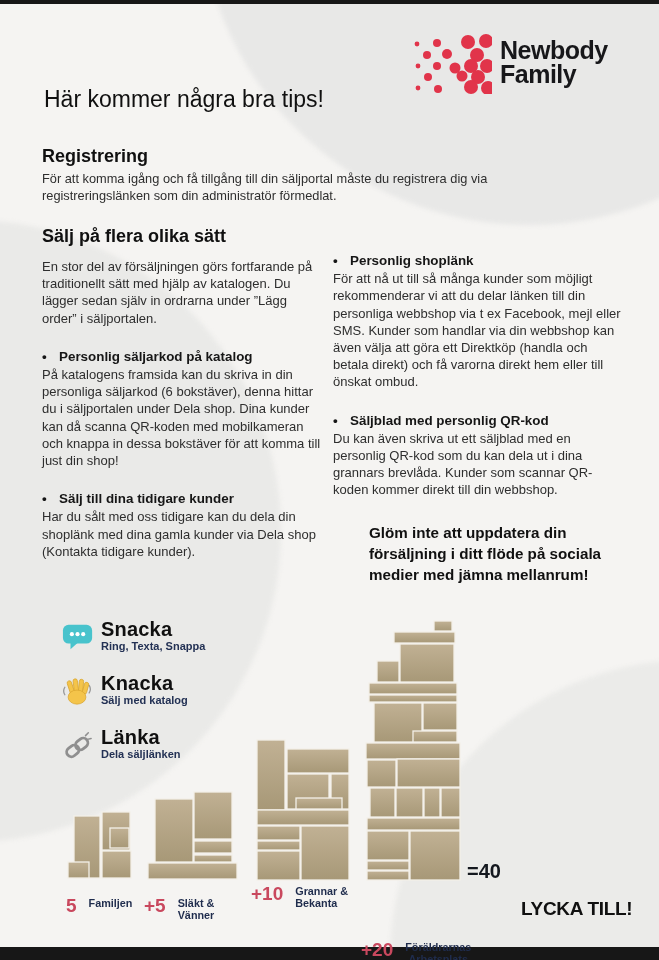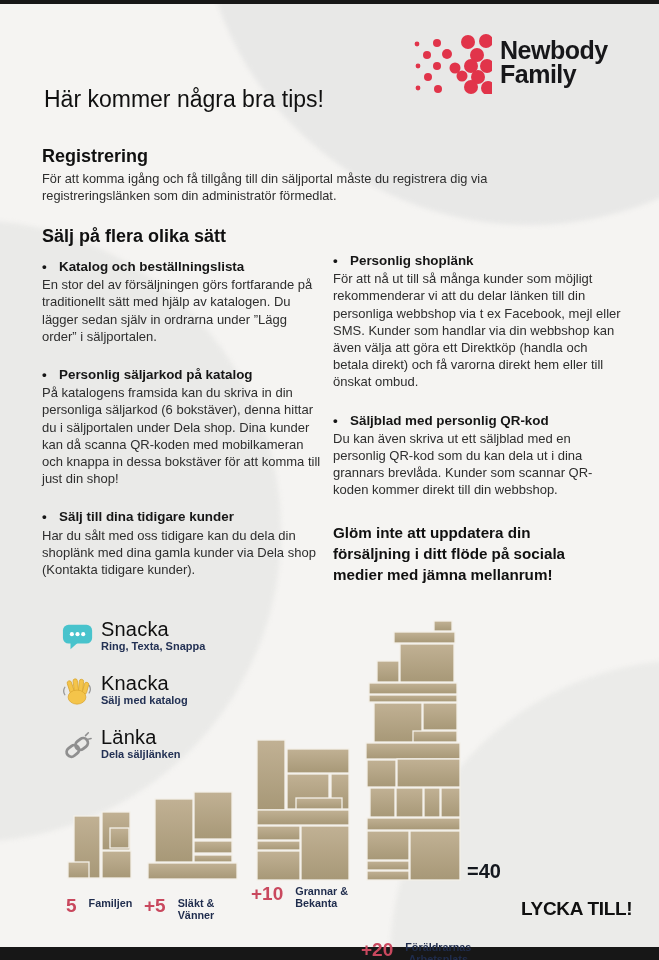--- a/index.html
+++ b/index.html
@@ -29,24 +29,24 @@
   .reg-heading{left:42px;top:146px;}
   .reg-body{position:absolute;left:42px;top:170px;width:487px;font-size:12.8px;line-height:17px;color:#2e2e2e;}
   .sell-heading{left:42px;top:226px;}
 
   .col{position:absolute;font-size:13px;line-height:17.2px;color:#2e2e2e;}
   .col-left{left:42px;top:258px;width:282px;}
   .col-right{left:333px;top:252px;width:293px;}
   .bullet-group{margin-bottom:21px;}
   .bullet-title{font-weight:bold;font-size:13.4px;color:#161616;margin-bottom:1px;}
   .bullet-title .dot{display:inline-block;width:17px;}
-  .reminder{margin-top:23px;width:256px;font-size:15.2px;line-height:21px;font-weight:bold;color:#101010;}
+  .reminder{margin-top:23px;width:256px;font-size:15.2px;line-height:21px;font-weight:bold;color:#101010;margin-left:36px;}
 
   .method{position:absolute;left:62px;}
-  .method .m-title{position:absolute;left:39px;top:-4px;font-size:20px;font-weight:normal;color:#101010;letter-spacing:0.2px;}
+  .method .m-title{position:absolute;left:39px;top:-4px;font-size:20px;font-weight:bold;color:#101010;letter-spacing:0.2px;}
   .method .m-sub{position:absolute;left:39px;top:18px;width:160px;font-size:11px;font-weight:bold;color:#233154;white-space:nowrap;}
   .m1{top:622px;} .m2{top:676px;} .m3{top:730px;}
 
   .piles{position:absolute;left:0;top:0;z-index:1;}
 
   .chart-item{position:absolute;display:flex;align-items:flex-start;}
   .chart-num{font-size:19px;font-weight:bold;color:#c9485e;line-height:19px;}
   .chart-label{margin-left:12px;margin-top:2px;font-size:10.8px;font-weight:bold;color:#1f2c4d;line-height:11.5px;white-space:pre-line;}
   .chart-total{position:absolute;left:467px;top:860px;font-size:20px;font-weight:bold;color:#14181f;}
   .chart-closing{position:absolute;left:521px;top:898px;font-size:19px;font-weight:bold;color:#101010;letter-spacing:-0.3px;}
@@ -156,21 +156,20 @@
 
     <div class="main-heading">Här kommer några bra tips!</div>
 
     <div class="sec-heading reg-heading">Registrering</div>
     <div class="reg-body">För att komma igång och få tillgång till din säljportal måste du registrera dig via registreringslänken som din administratör förmedlat.</div>
 
     <div class="sec-heading sell-heading">Sälj på flera olika sätt</div>
 
     <div class="col col-left">
       <div class="bullet-group">
-        <div class="bullet-title"><span class="dot">•</span><span>Katalog och beställningslista</span></div>
         <div>En stor del av försäljningen görs fortfarande på traditionellt sätt med hjälp av katalogen. Du lägger sedan själv in ordrarna under ”Lägg order” i säljportalen.</div>
       </div>
       <div class="bullet-group">
         <div class="bullet-title"><span class="dot">•</span><span>Personlig säljarkod på katalog</span></div>
         <div>På katalogens framsida kan du skriva in din personliga säljarkod (6 bokstäver), denna hittar du i säljportalen under Dela shop. Dina kunder kan då scanna QR-koden med mobilkameran och knappa in dessa bokstäver för att komma till just din shop!</div>
       </div>
       <div class="bullet-group">
         <div class="bullet-title"><span class="dot">•</span><span>Sälj till dina tidigare kunder</span></div>
         <div>Har du sålt med oss tidigare kan du dela din shoplänk med dina gamla kunder via Dela shop (Kontakta tidigare kunder).</div>
       </div>

